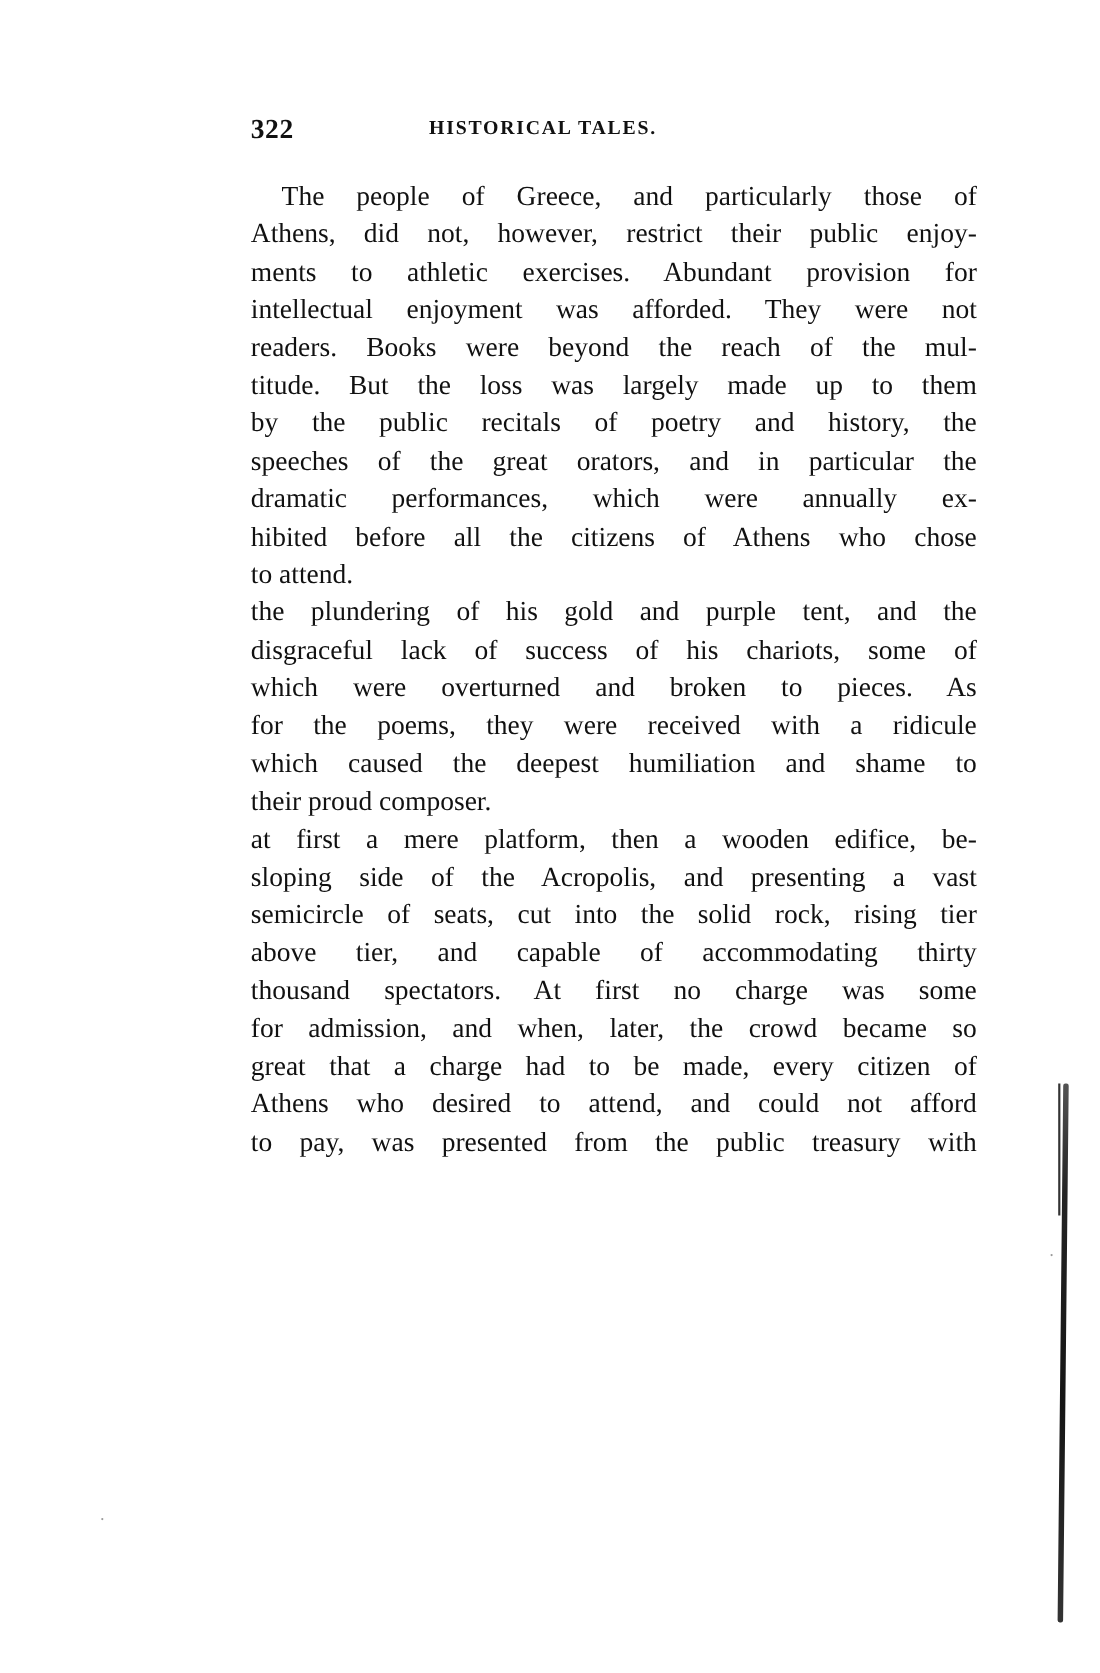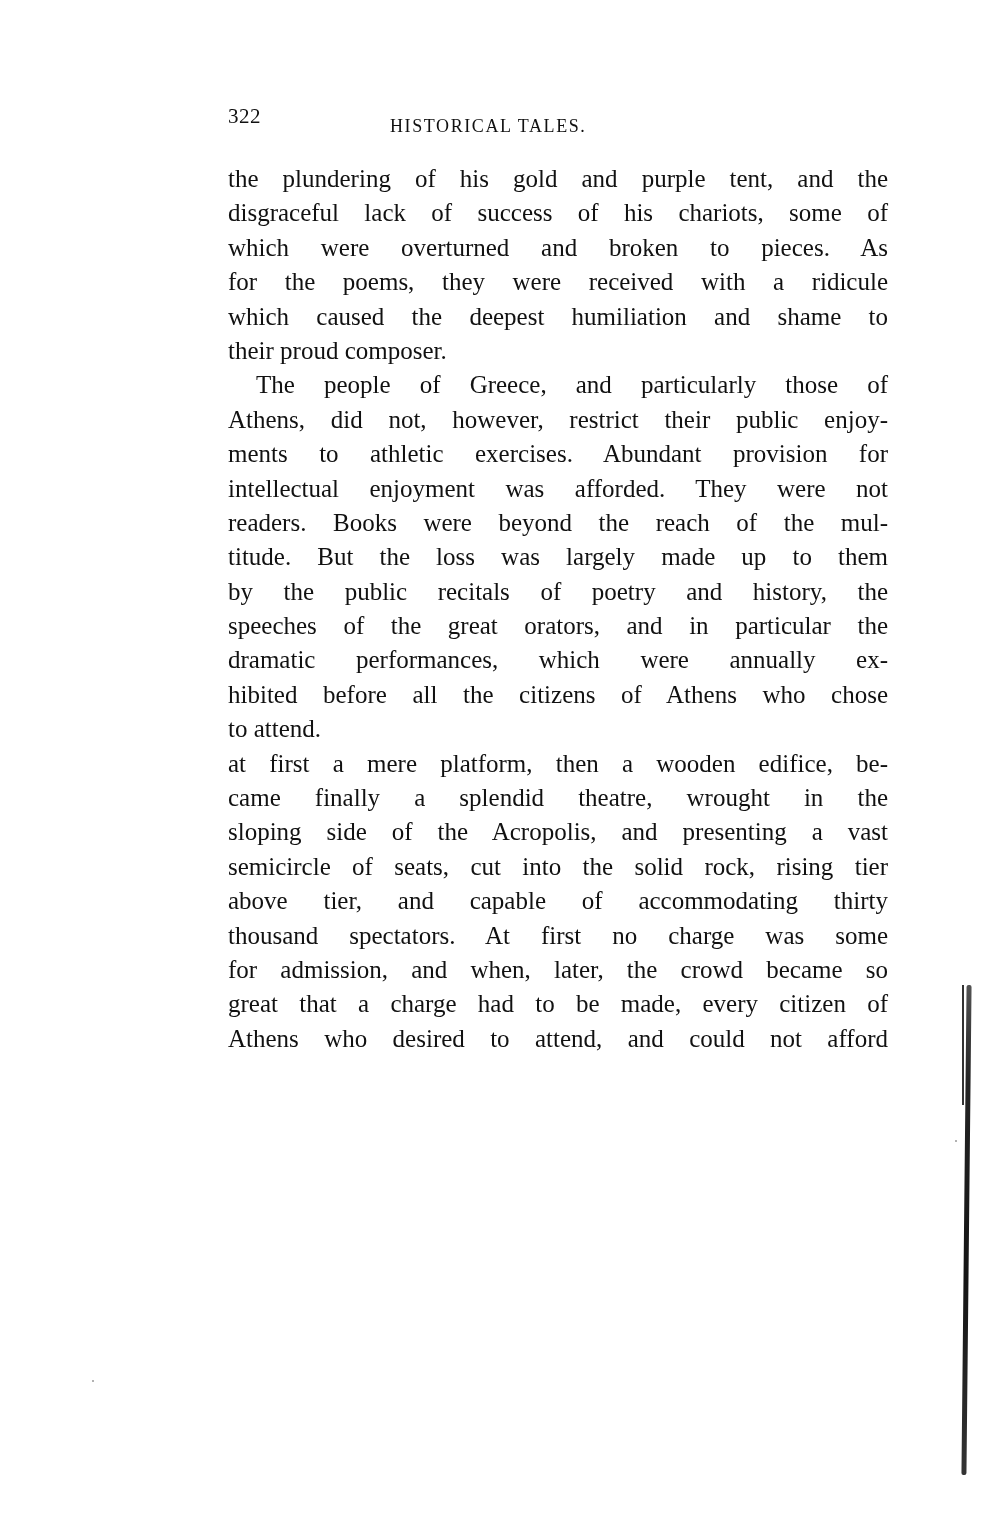--- a/index.html
+++ b/index.html
@@ -25,30 +25,30 @@
       position: absolute;
       top: 104px;
       left: 0;
       width: 660px;
       height: 30px;
     }
     .page-number {
       position: absolute;
       left: 0;
       top: 0;
-      font-size: 21px;
-      font-weight: normal;
+      font-size: 25px;
+      font-weight: bold;
       letter-spacing: 0.5px;
     }
     .running-title {
       position: absolute;
       left: 162px;
-      top: 12px;
+      top: 2px;
       font-size: 18px;
-      font-weight: normal;
+      font-weight: bold;
       letter-spacing: 1.6px;
     }
     .body-text {
       position: absolute;
       top: 162px;
       left: 0;
       width: 660px;
     }
     .line {
       display: block;
@@ -99,52 +99,52 @@
 <div class="page">
 
   <div class="running-head">
     <span class="page-number">322</span>
     <span class="running-title">HISTORICAL TALES.</span>
   </div>
 
   <div class="body-text">
 
     <div>
-      <span class="line">the plundering of his gold and purple tent, and the</span>
-      <span class="line">disgraceful lack of success of his chariots, some of</span>
-      <span class="line">which were overturned and broken to pieces. As</span>
-      <span class="line">for the poems, they were received with a ridicule</span>
-      <span class="line">which caused the deepest humiliation and shame to</span>
-      <span class="line last">their proud composer.</span>
-    </div>
-
-    <div>
       <span class="line indent">The people of Greece, and particularly those of</span>
       <span class="line">Athens, did not, however, restrict their public enjoy-</span>
       <span class="line">ments to athletic exercises. Abundant provision for</span>
       <span class="line">intellectual enjoyment was afforded. They were not</span>
       <span class="line">readers. Books were beyond the reach of the mul-</span>
       <span class="line">titude. But the loss was largely made up to them</span>
       <span class="line">by the public recitals of poetry and history, the</span>
       <span class="line">speeches of the great orators, and in particular the</span>
       <span class="line">dramatic performances, which were annually ex-</span>
       <span class="line">hibited before all the citizens of Athens who chose</span>
       <span class="line last">to attend.</span>
     </div>
 
     <div>
+      <span class="line">the plundering of his gold and purple tent, and the</span>
+      <span class="line">disgraceful lack of success of his chariots, some of</span>
+      <span class="line">which were overturned and broken to pieces. As</span>
+      <span class="line">for the poems, they were received with a ridicule</span>
+      <span class="line">which caused the deepest humiliation and shame to</span>
+      <span class="line last">their proud composer.</span>
+    </div>
+
+    <div>
       <span class="line">at first a mere platform, then a wooden edifice, be-</span>
-      <span class="line">came finally a splendid theatre, wrought in the</span>
       <span class="line">sloping side of the Acropolis, and presenting a vast</span>
       <span class="line">semicircle of seats, cut into the solid rock, rising tier</span>
       <span class="line">above tier, and capable of accommodating thirty</span>
       <span class="line">thousand spectators. At first no charge was some</span>
       <span class="line">for admission, and when, later, the crowd became so</span>
       <span class="line">great that a charge had to be made, every citizen of</span>
       <span class="line">Athens who desired to attend, and could not afford</span>
+      <span class="line">to pay, was presented from the public treasury with</span>
     </div>
 
 
   </div>
 </div>
 
 <div class="scan-edge-thin"></div>
 <div class="scan-edge"></div>
 <div class="speck" style="left:92px; top:1380px;"></div>
 <div class="speck" style="left:955px; top:1140px;"></div>

